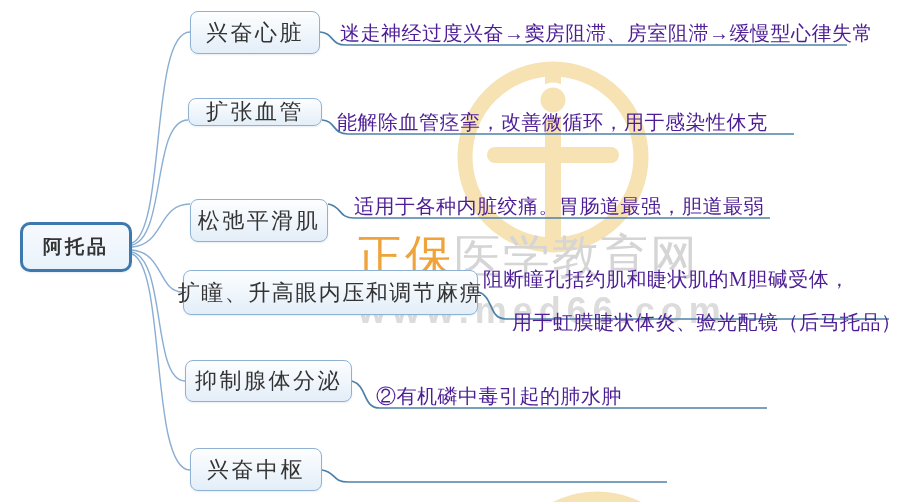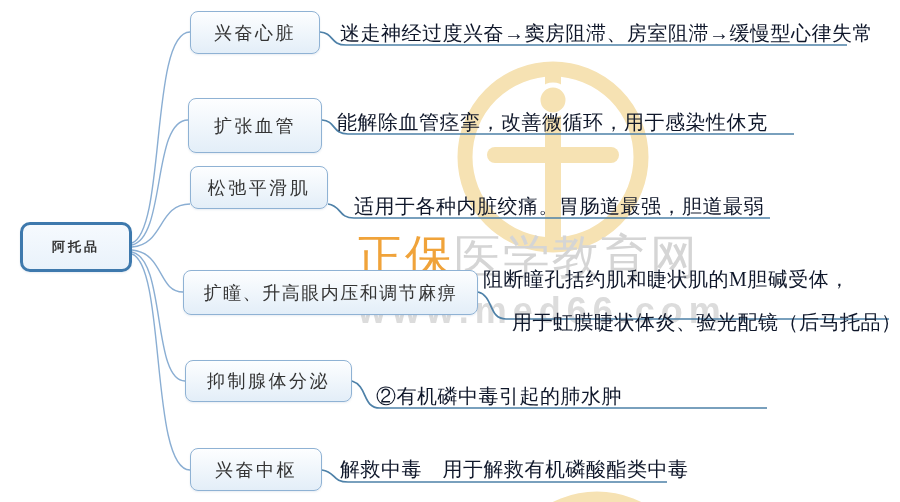--- a/index.html
+++ b/index.html
@@ -36,33 +36,33 @@
     left:358px;top:290px;
     font-family:"Liberation Sans","DejaVu Sans",sans-serif;
     font-size:36px;font-weight:bold;color:#dcdcdc;letter-spacing:6px;white-space:nowrap;
   }
   .node{
     position:absolute;z-index:3;box-sizing:border-box;
     border:1.4px solid var(--node-border);
     border-radius:8px;
     background:linear-gradient(180deg,var(--node-fill-top) 0%,var(--node-fill-bottom) 100%);
     display:flex;align-items:center;justify-content:center;
-    font-size:18px;letter-spacing:2.5px;color:#343434;
+    font-size:22px;letter-spacing:2.5px;color:#343434;
     box-shadow:0 1px 2px rgba(120,150,185,.18);
     white-space:nowrap;
   }
   .node.root{
     border:3px solid var(--root-border);
     border-radius:10px;
     background:linear-gradient(180deg,#f6fafe 0%,var(--root-fill) 100%);
-    font-size:13px;font-weight:bold;letter-spacing:3px;
+    font-size:19px;font-weight:bold;letter-spacing:3px;
   }
   .note{
     position:absolute;z-index:3;white-space:nowrap;
-    font-size:20px;letter-spacing:0.5px;color:#0f172a;
+    font-size:20px;letter-spacing:0.5px;color:#4c1d95;
   }
 </style>
 </head>
 <body>
 
 <div class="stage">
 
   <svg class="wm" width="900" height="502" viewBox="0 0 900 502">
     <g fill="none" stroke="var(--gold)">
       <circle cx="553" cy="157" r="88" stroke-width="15"></circle>
@@ -99,37 +99,36 @@
     </g>
   </svg>
 
   <div class="node root" style="left:20px;top:222px;width:112px;height:50px;">
     <span>阿托品</span>
   </div>
 
   <div class="node" style="left:190px;top:11px;width:130px;height:43px;">
     <span>兴奋心脏</span>
   </div>
-  <div class="node" style="left:188px;top:98px;width:134px;height:55px;">
+  <div class="node" style="left:188px;top:98px;width:134px;height:28px;">
     <span>扩张血管</span>
   </div>
-  <div class="node" style="left:190px;top:166px;width:138px;height:43px;">
+  <div class="node" style="left:190px;top:199px;width:138px;height:43px;">
     <span>松弛平滑肌</span>
   </div>
   <div class="node" style="left:183px;top:270px;width:295px;height:45px;letter-spacing:1.5px;">
     <span>扩瞳、升高眼内压和调节麻痹</span>
   </div>
   <div class="node" style="left:185px;top:360px;width:167px;height:42px;">
     <span>抑制腺体分泌</span>
   </div>
   <div class="node" style="left:190px;top:448px;width:132px;height:43px;">
     <span>兴奋中枢</span>
   </div>
 
   <div class="note" style="left:340px;top:20px;">迷走神经过度兴奋→窦房阻滞、房室阻滞→缓慢型心律失常</div>
   <div class="note" style="left:337px;top:109px;">能解除血管痉挛，改善微循环，用于感染性休克</div>
   <div class="note" style="left:354px;top:193px;">适用于各种内脏绞痛。胃肠道最强，胆道最弱</div>
   <div class="note" style="left:483px;top:266px;">阻断瞳孔括约肌和睫状肌的M胆碱受体，</div>
   <div class="note" style="left:512px;top:293px;margin-top:16px;">用于虹膜睫状体炎、验光配镜（后马托品）</div>
   <div class="note" style="left:376px;top:383px;">②有机磷中毒引起的肺水肿</div>
-  <div class="note" style="left:340px;top:456px;">解救中毒　用于解救有机磷酸酯类中毒</div>
 
 </div>
 
 </body></html>

